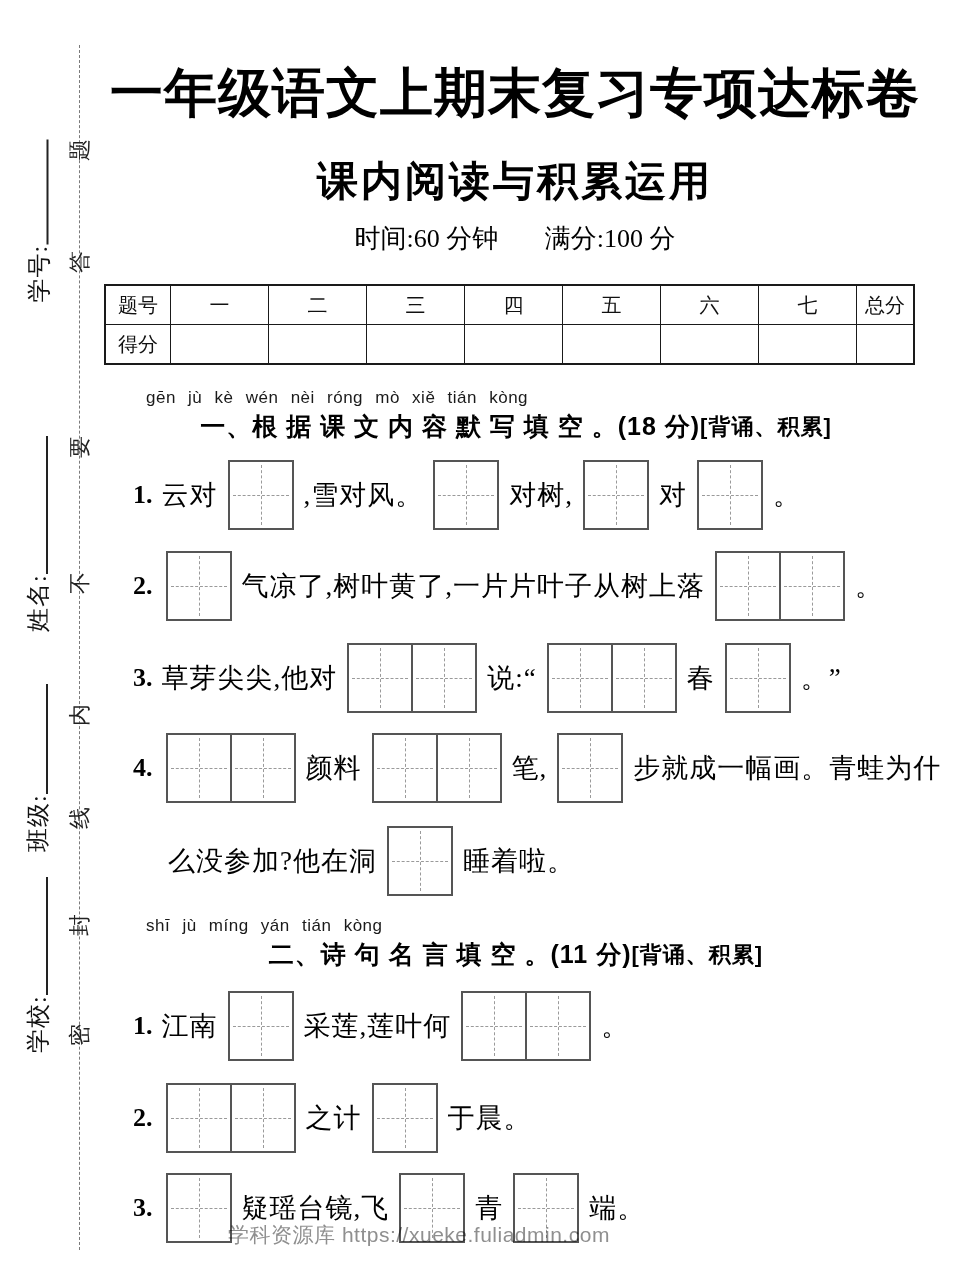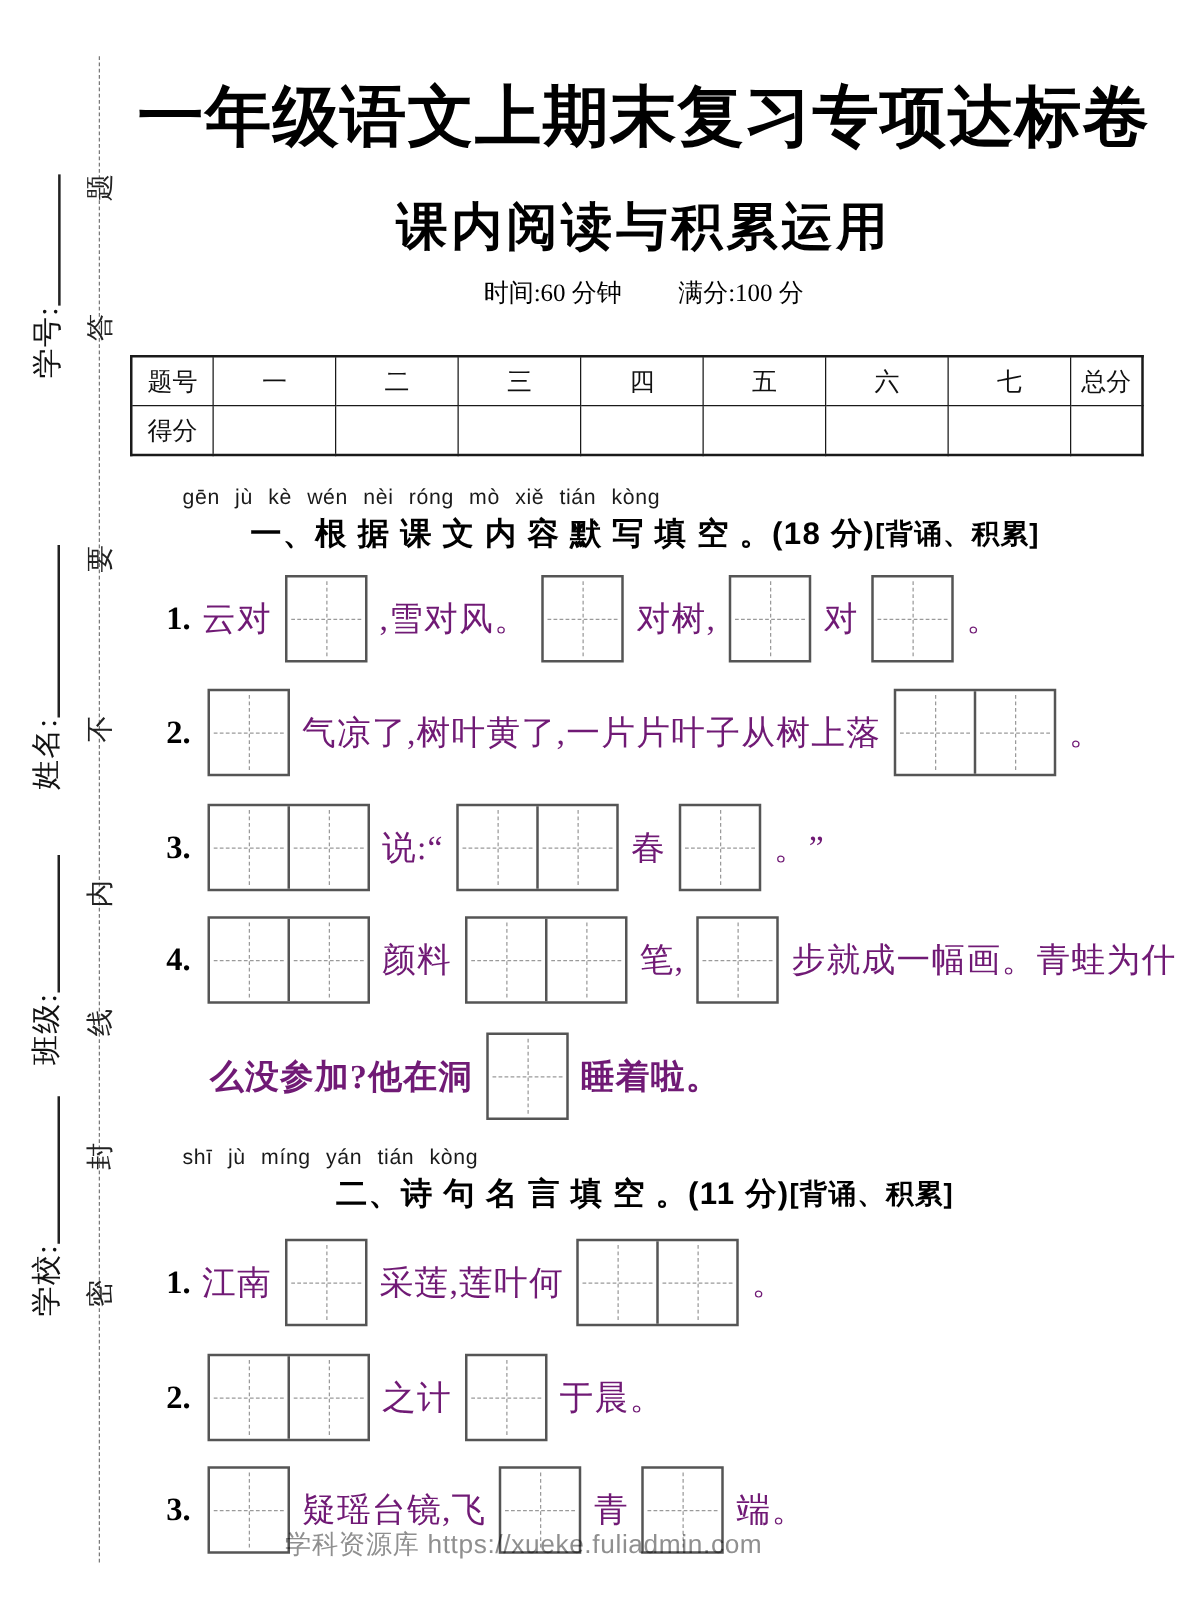--- a/index.html
+++ b/index.html
@@ -4,42 +4,42 @@
 <style>
   html,body{margin:0;padding:0;background:#fff;}
   #page{position:relative;width:960px;height:1280px;background:#ffffff;overflow:hidden;
         font-family:"Liberation Serif",serif;color:#111;}
 
   
   .title{position:absolute;top:58px;left:100px;width:830px;text-align:center;white-space:nowrap;
          font-family:"Liberation Sans",sans-serif;font-weight:900;font-size:53px;letter-spacing:1px;color:#000;}
   .subtitle{position:absolute;top:142px;left:100px;width:830px;text-align:center;white-space:nowrap;
             font-family:"Liberation Sans",sans-serif;font-weight:900;font-size:41px;letter-spacing:3px;color:#000;margin-top:12px;}
-  .meta{position:absolute;top:221px;left:100px;width:830px;text-align:center;font-size:20px;color:#000;}
+  .meta{position:absolute;top:221px;left:100px;width:830px;text-align:center;font-size:26px;color:#000;}
   .meta span{margin:0 20px;}
 
   
   .score-table{position:absolute;top:284px;left:104px;border-collapse:collapse;border:2px solid #1a1a1a;}
   .score-table td{border:1.3px solid #1a1a1a;text-align:center;vertical-align:middle;
                   font-size:20px;height:38px;padding:0;}
 
   
   .sec-pinyin{position:absolute;left:146px;font-family:"Liberation Sans",sans-serif;
               font-size:17px;color:#1a1a1a;word-spacing:7px;letter-spacing:0.5px;white-space:nowrap;}
   .sec-row{position:absolute;left:105px;width:822px;display:flex;justify-content:center;
            align-items:flex-start;white-space:nowrap;}
   .sec-head{font-family:"Liberation Sans",sans-serif;font-weight:700;font-size:25px;letter-spacing:1px;color:#000;}
   .sec-tag{font-family:"Liberation Sans",sans-serif;font-weight:600;font-size:22px;letter-spacing:1px;color:#000;margin-top:2px;}
   #sec1-pinyin{top:388px;} #sec1-row{top:410px;}
   #sec2-pinyin{top:916px;} #sec2-row{top:938px;}
 
   
   .q-line{position:absolute;display:flex;align-items:center;height:70px;white-space:nowrap;}
   .q-num{font-weight:bold;font-size:26px;margin-right:6px;color:#000;}
-  .q-text{font-size:27px;letter-spacing:1px;margin:0 3px;color:#701a75;}
+  .q-text{font-size:27px;letter-spacing:1px;margin:0 3px;color:#000000;}
   .tian-group{display:inline-flex;border:2px solid #555;margin:0 7px;background:#fff;}
   .tian-cell{width:62px;height:66px;position:relative;}
   .tian-cell + .tian-cell{border-left:2px solid #555;}
   .tian-cell::before{content:"";position:absolute;left:50%;top:3px;bottom:3px;border-left:1px dashed #9a9a9a;}
   .tian-cell::after{content:"";position:absolute;top:50%;left:3px;right:3px;border-top:1px dashed #9a9a9a;}
 
   
   .seal-line{position:absolute;left:79px;top:45px;height:1205px;width:0;border-left:1.5px dashed #7a7a7a;}
   .seal-char{position:absolute;left:66px;width:28px;height:28px;line-height:28px;text-align:center;
              transform:rotate(-90deg);font-size:22px;color:#222;}
@@ -162,20 +162,21 @@
         </span>
         <span class="q-text">气凉了,树叶黄了,一片片叶子从树上落</span>
         <span class="tian-group">
           <span class="tian-cell"></span>
           <span class="tian-cell"></span>
         </span>
         <span class="q-text">。</span>
       </div>
       <div class="q-line" style="top: 643px; left: 133px;">
         <span class="q-num">3.</span>
+        <span class="q-text">草芽尖尖,他对</span>
         <span class="tian-group">
           <span class="tian-cell"></span>
           <span class="tian-cell"></span>
         </span>
         <span class="q-text">说:“</span>
         <span class="tian-group">
           <span class="tian-cell"></span>
           <span class="tian-cell"></span>
         </span>
         <span class="q-text">春</span>
@@ -194,21 +195,21 @@
         <span class="tian-group">
           <span class="tian-cell"></span>
           <span class="tian-cell"></span>
         </span>
         <span class="q-text">笔,</span>
         <span class="tian-group">
           <span class="tian-cell"></span>
         </span>
         <span class="q-text">步就成一幅画。青蛙为什</span>
       </div>
-      <div class="q-line" style="top: 826px; left: 165px; font-weight: bold;">
+      <div class="q-line" style="top: 826px; left: 165px;">
         <span class="q-text">么没参加?他在洞</span>
         <span class="tian-group">
           <span class="tian-cell"></span>
         </span>
         <span class="q-text">睡着啦。</span>
       </div>
       <div class="q-line" style="top: 991px; left: 133px;">
         <span class="q-num">1.</span>
         <span class="q-text">江南</span>
         <span class="tian-group">

